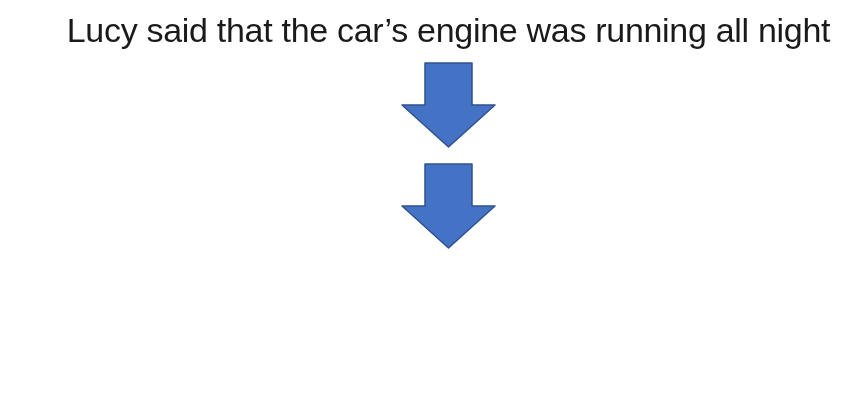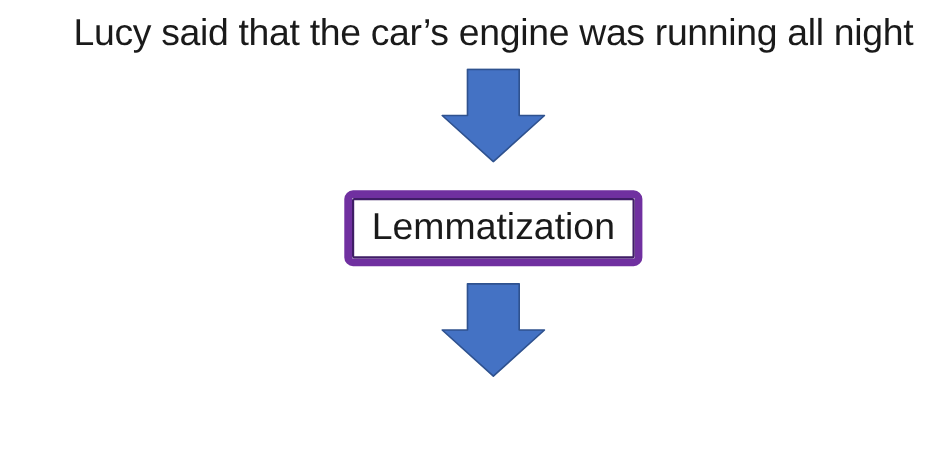--- a/index.html
+++ b/index.html
@@ -58,24 +58,19 @@
 <body>
 
 <div class="diagram">
 
   <div class="sentence sentence--input">Lucy said that the car’s engine was running all night</div>
 
   <svg class="arrow arrow--top" width="95" height="86" viewBox="0 0 95 86" aria-hidden="true">
     <polygon points="24,1 71,1 71,43 94,43 47.5,85 1,43 24,43" fill="#4472C4"></polygon>
   </svg>
 
-  <div class="process-box">
-    <div class="process-box__inner">
-      <span class="process-box__label">Lemmatization</span>
-    </div>
-  </div>
 
   <svg class="arrow arrow--bottom" width="95" height="86" viewBox="0 0 95 86" aria-hidden="true">
     <polygon points="24,1 71,1 71,43 94,43 47.5,85 1,43 24,43" fill="#4472C4"></polygon>
   </svg>
 
 
 </div>
 
 </body></html>

